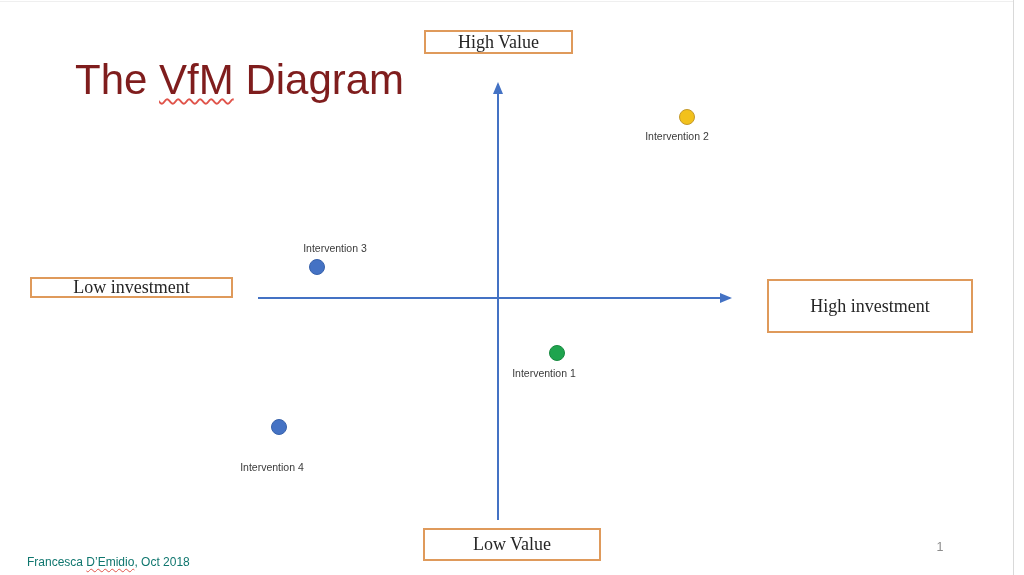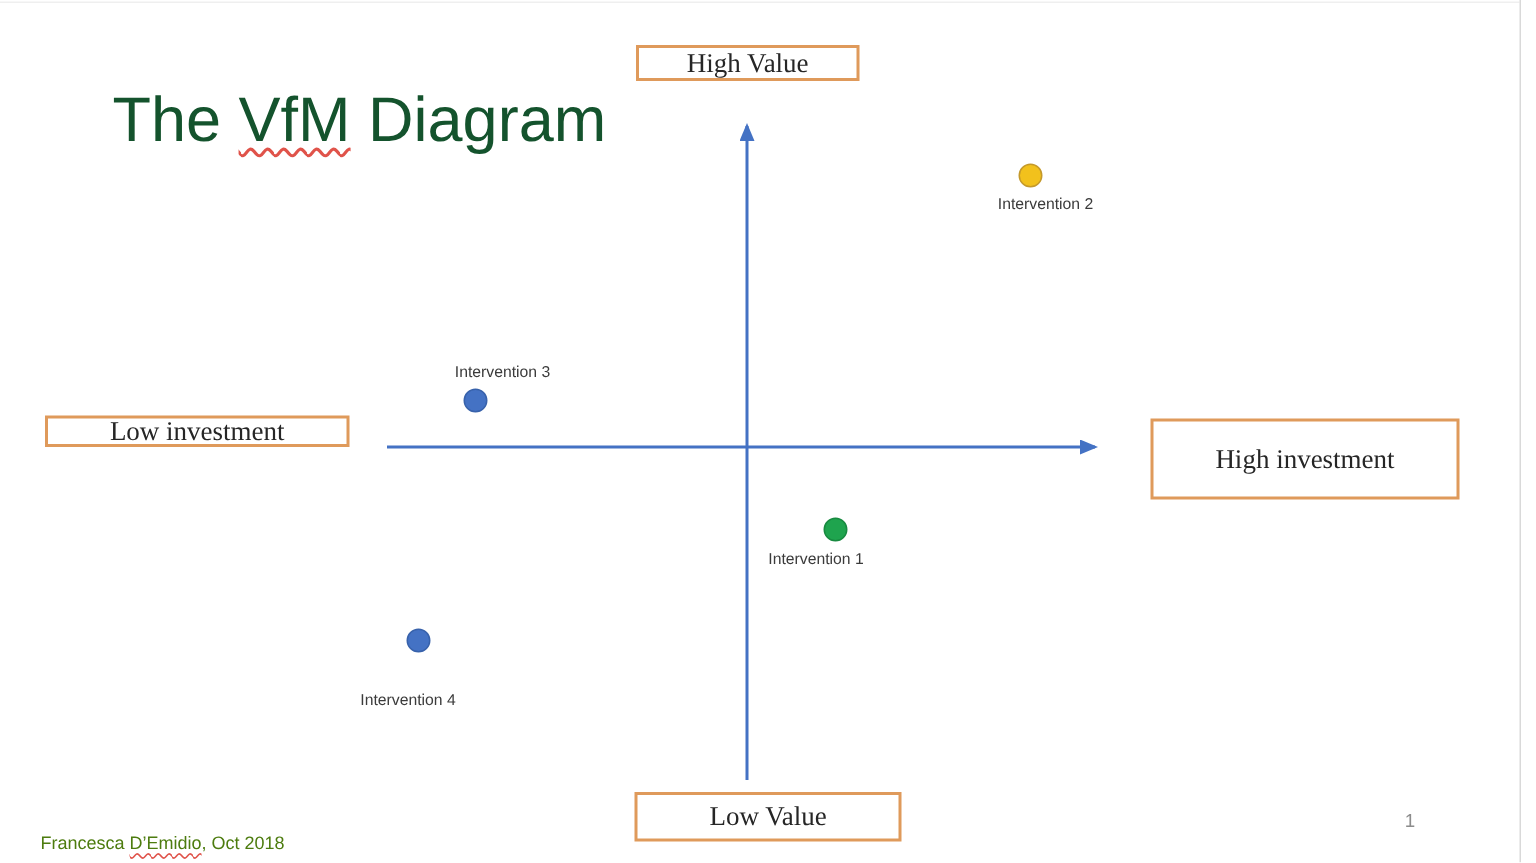--- a/index.html
+++ b/index.html
@@ -27,21 +27,21 @@
     width: 1013px; height: 1px;
     background: #efefef;
   }
 
   
   .slide-title {
     position: absolute;
     left: 75px; top: 56px;
     font-size: 42px;
     line-height: 1.15;
-    color: #14532d;
+    color: #7f1d1d;
     white-space: nowrap;
   }
   .squiggle {
     text-decoration-line: underline;
     text-decoration-style: wavy;
     text-decoration-color: var(--spellcheck-red);
     text-decoration-thickness: 2px;
     text-underline-offset: 4px;
   }
   .squiggle-small {
@@ -98,21 +98,21 @@
     font-size: 10.5px;
     color: #3b3b3b;
     white-space: nowrap;
   }
 
   
   .footer-credit {
     position: absolute;
     left: 27px; top: 555px;
     font-size: 12px;
-    color: #4d7c0f;
+    color: #0f766e;
     white-space: nowrap;
   }
   .page-number {
     position: absolute;
     left: 930px; top: 540px;
     width: 20px;
     text-align: center;
     font-size: 12.5px;
     color: var(--page-number-gray);
   }
@@ -146,21 +146,21 @@
   <div class="axis-box right">
     <span>High investment</span>
   </div>
 
   <div class="point" style="left: 557px; top: 353px;">
     <span class="dot" style="background: rgb(31, 164, 78); border-color: rgb(24, 138, 64);"></span>
     <span class="dot-label" style="left: -13px; top: 20px;">Intervention 1</span>
   </div>
   <div class="point" style="left: 687px; top: 117px;">
     <span class="dot" style="background: rgb(242, 193, 28); border-color: rgb(196, 153, 43);"></span>
-    <span class="dot-label" style="left: -10px; top: 19px; margin-left: 20px;">Intervention 2</span>
+    <span class="dot-label" style="left: -10px; top: 19px;">Intervention 2</span>
   </div>
   <div class="point" style="left: 317px; top: 267px;">
     <span class="dot" style="background: rgb(68, 114, 196); border-color: rgb(56, 98, 171);"></span>
     <span class="dot-label" style="left: -18px; top: -19px; margin-left: 36px;">Intervention 3</span>
   </div>
   <div class="point" style="left: 279px; top: 427px;">
     <span class="dot" style="background: rgb(68, 114, 196); border-color: rgb(56, 98, 171);"></span>
     <span class="dot-label" style="left: -7px; top: 16px; margin-top: 24px;">Intervention 4</span>
   </div>
 

